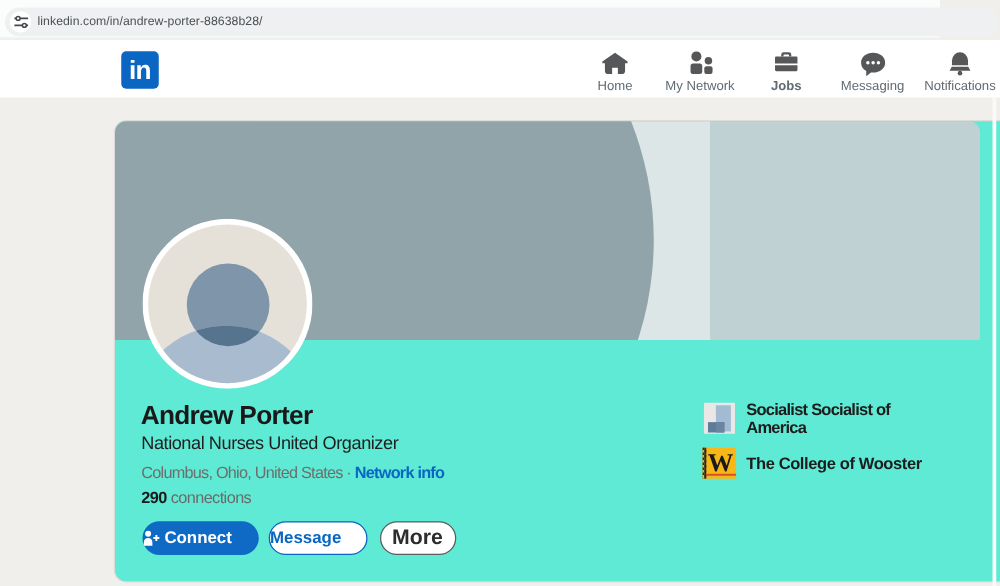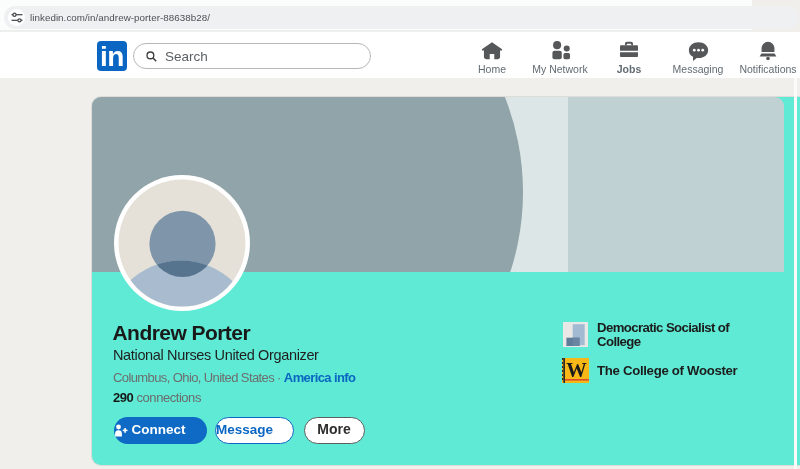--- a/index.html
+++ b/index.html
@@ -21,30 +21,23 @@
       <circle cx="3.5" cy="2.7" r="1.55" fill="#fff"></circle>
       <circle cx="8.5" cy="8.3" r="1.55" fill="#fff"></circle>
     </g>
   </svg>
   <div class="abs" style="left:30px;top:11.5px;font-size:9.8px;color:#4b5055;letter-spacing:.05px;">linkedin.com/in/andrew-porter-88638b28/</div>
 </div>
 
 <div class="abs" style="left:0;top:32px;width:800px;height:46px;background:#ffffff;">
 
   <div class="abs" style="left:97px;top:9px;width:30px;height:30px;background:#0a66c2;border-radius:4px;">
-    <div class="abs" style="left:0;top:1px;width:30px;height:30px;color:#fff;font-size:28px;font-weight:bold;text-align:center;line-height:29px;letter-spacing:-0.5px;">in</div>
+    <div class="abs" style="left:0;top:1px;width:30px;height:30px;color:#fff;font-size:21px;font-weight:bold;text-align:center;line-height:29px;letter-spacing:-0.5px;">in</div>
   </div>
 
-  <div class="abs" style="left:133px;top:11px;width:238px;height:26px;border:1px solid #b5b7b9;border-radius:13px;background:#fff;">
-    <svg class="abs" style="left:12px;top:7px;" width="11" height="11" viewBox="0 0 14 14">
-      <circle cx="5.6" cy="5.6" r="4.3" fill="none" stroke="#3b3e40" stroke-width="1.7"></circle>
-      <line x1="8.9" y1="8.9" x2="13" y2="13" stroke="#3b3e40" stroke-width="2"></line>
-    </svg>
-    <div class="abs" style="left:31px;top:4.5px;font-size:13.5px;color:#5c6064;">Search</div>
-  </div>
 
   <div class="navitem abs" style="left:457px;">
       <svg width="22" height="22" viewBox="0 0 24 24" fill="#555759">
         <path d="M23 10v1.5h-2.2V18a3 3 0 0 1-3 3h-3.3v-5.6h-5v5.6H6.2a3 3 0 0 1-3-3v-6.5H1V10l11-7.6L23 10z"></path>
       </svg>
       <div class="nlabel">Home</div>
     </div>
   <div class="navitem abs" style="left:525px;">
       <svg width="23" height="22" viewBox="0 0 24 24" fill="#555759">
         <circle cx="8.3" cy="5.6" r="4.4"></circle>
@@ -105,40 +98,40 @@
       <circle cx="67" cy="160.5" r="75" fill="#a9bccf"></circle>
       <clipPath id="head">
           <circle cx="68.5" cy="68.8" r="33.1"></circle>
         </clipPath>
       <circle cx="67" cy="160.5" r="75" fill="#56748e" clip-path="url(#head)"></circle>
     </g>
   </svg>
 
   <div class="abs" style="left:20.5px;top:224.8px;font-size:21px;font-weight:bold;letter-spacing:-0.55px;color:#191919;line-height:21px;">Andrew Porter</div>
   <div class="abs" style="left:21px;top:251px;font-size:14.5px;letter-spacing:-0.35px;color:#1f1f1f;line-height:14.5px;">National Nurses United Organizer</div>
-  <div class="abs" style="left:21px;top:274px;font-size:13px;letter-spacing:-0.6px;color:#6e6e6e;line-height:13px;">Columbus, Ohio, United States · <span style="color:#0a66c2;font-weight:bold;">America info</span></div>
+  <div class="abs" style="left:21px;top:274px;font-size:13px;letter-spacing:-0.6px;color:#6e6e6e;line-height:13px;">Columbus, Ohio, United States · <span style="color:#0a66c2;font-weight:bold;">Network info</span></div>
   <div class="abs" style="left:21px;top:293.5px;font-size:13px;letter-spacing:-0.45px;line-height:13px;"><span style="font-weight:bold;color:#191919;text-align:center;">290</span> <span style="color:#6b6b6b;">connections</span></div>
 
   <div class="abs" style="left:21.5px;top:320px;width:93px;height:27px;background:#0e6ac4;border-radius:13.5px;color:#fff;font-size:13.5px;font-weight:bold;line-height:26px;">
     <svg style="vertical-align:-2.5px;margin-right:4px;" width="14" height="13" viewBox="0 0 14 13" fill="#fff">
         <circle cx="4.5" cy="3" r="2.4"></circle>
         <path d="M1.1 12.6v-2.9a3.4 3.4 0 0 1 3.4-3.4A3.4 3.4 0 0 1 7.9 9.7v2.9H1.1z"></path>
         <rect x="8.7" y="5.6" width="4.8" height="1.55"></rect>
         <rect x="10.32" y="4" height="4.8" width="1.55"></rect>
       </svg>Connect</div>
   <div class="abs" style="left:123px;top:320px;width:79px;height:27px;background:#fff;border:1.5px solid #0a66c2;border-radius:13.5px;color:#0a66c2;font-size:13.5px;font-weight:bold;line-height:23px;">Message</div>
-  <div class="abs" style="left:211.5px;top:320px;width:61px;height:27px;background:#fff;border:1.5px solid #5b5d5f;border-radius:13.5px;color:#2d2d2d;font-size:14px;font-weight:bold;text-align:center;line-height:23px;">More</div>
+  <div class="abs" style="left:211.5px;top:320px;width:61px;height:27px;background:#fff;border:1.5px solid #5b5d5f;border-radius:13.5px;color:#2d2d2d;font-size:17px;font-weight:bold;text-align:center;line-height:23px;">More</div>
 
   <svg class="abs" style="left:470.5px;top:224.5px;" width="25" height="25.5" viewBox="0 0 25 25.5">
     <rect width="25" height="25.5" fill="#e9e8e6"></rect>
     <rect x="9.7" y="2.2" width="12" height="21" fill="#a2bbd3"></rect>
     <rect x="3.4" y="15.7" width="13.1" height="8.3" fill="#5e7b9a"></rect>
     <rect x="9.7" y="15.7" width="6.8" height="8.3" fill="#6a85a2"></rect>
   </svg>
-  <div class="abs" style="left:505px;top:223.5px;width:152px;font-size:13.2px;font-weight:bold;letter-spacing:-0.6px;color:#1c1c1c;line-height:14.5px;">Democratic Socialist of College</div>
+  <div class="abs" style="left:505px;top:223.5px;width:152px;font-size:13.2px;font-weight:bold;letter-spacing:-0.6px;color:#1c1c1c;line-height:14.5px;">Socialist Socialist of America</div>
   <svg class="abs" style="left:470px;top:260.5px;" width="27" height="25.5" viewBox="0 0 27 25.5">
     <rect width="27" height="25.5" fill="#f7b717"></rect>
     <rect width="3" height="25.5" fill="#2b2b2b"></rect>
     <rect x="0" y="0" width="1.5" height="25.5" fill="#f7b717"></rect>
     <path d="M0 0h1.5v2h-1.5z M1.5 2h1.5v2h-1.5z M0 4h1.5v2h-1.5z M1.5 6h1.5v2h-1.5z M0 8h1.5v2h-1.5z M1.5 10h1.5v2h-1.5z M0 12h1.5v2h-1.5z M1.5 14h1.5v2h-1.5z M0 16h1.5v2h-1.5z M1.5 18h1.5v2h-1.5z M0 20h1.5v2h-1.5z M1.5 22h1.5v2h-1.5z" fill="#2b2b2b"></path>
     <text x="14.5" y="19" font-family="Liberation Serif, serif" font-size="20.5" font-weight="bold" fill="#1a1a1a" text-anchor="middle">W</text>
     <rect x="3" y="21" width="24" height="1.6" fill="#d94f2b"></rect>
   </svg>
   <div class="abs" style="left:505px;top:267px;width:190px;font-size:13.2px;font-weight:bold;letter-spacing:-0.3px;color:#1c1c1c;line-height:13.2px;">The College of Wooster</div>
 </div>

